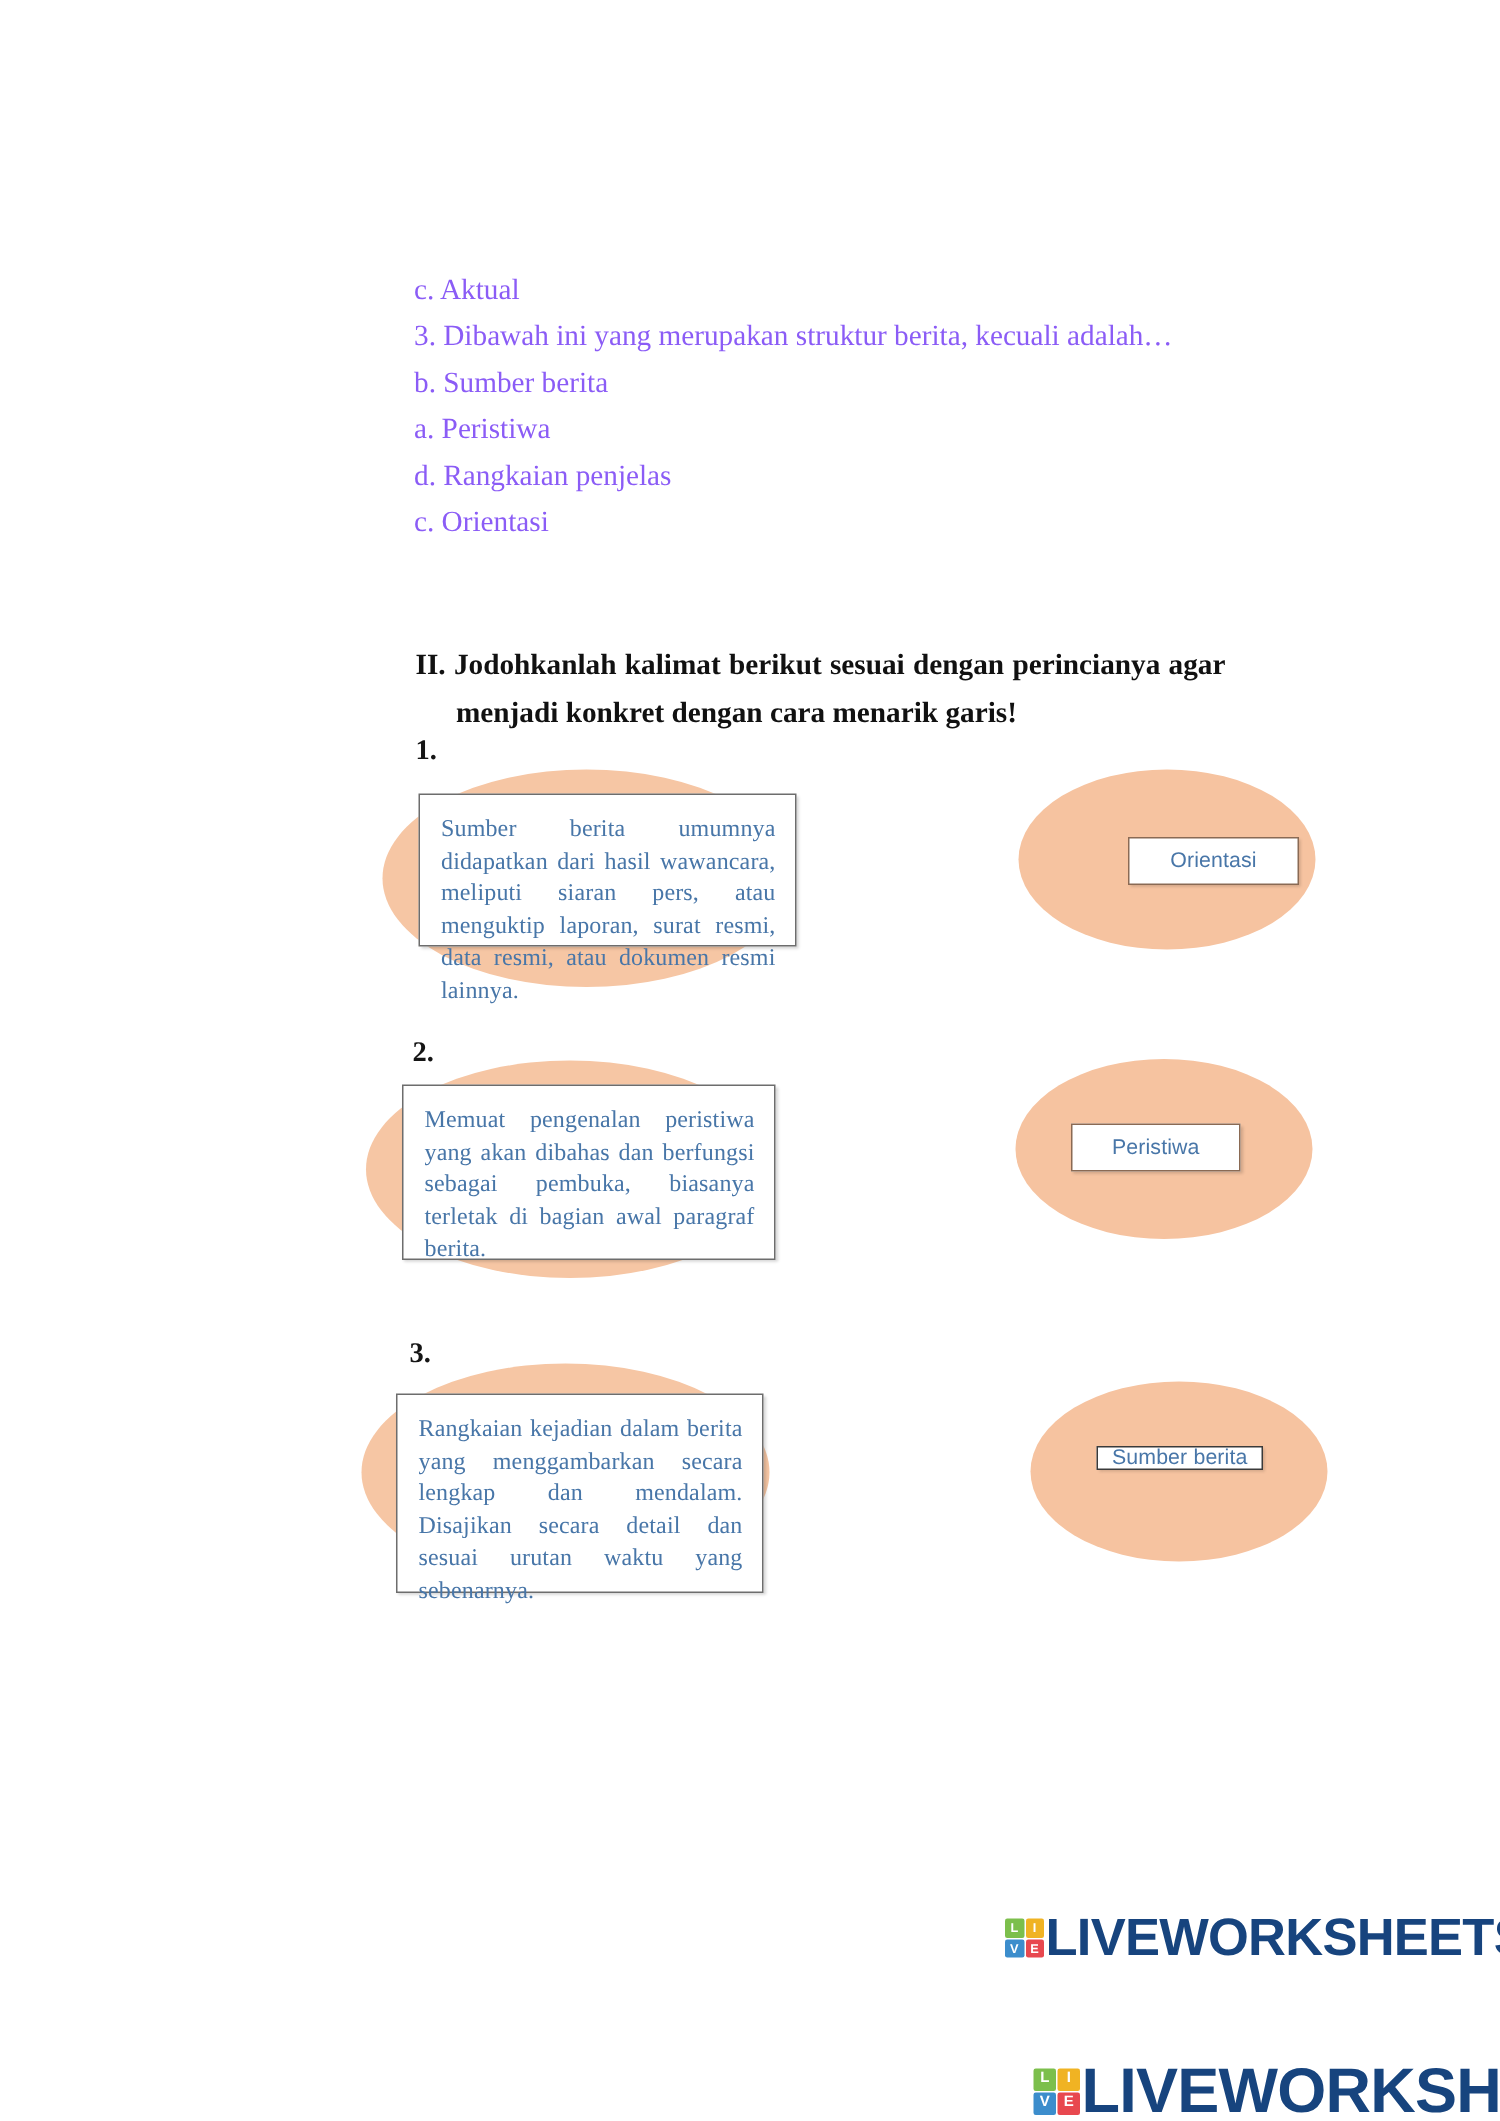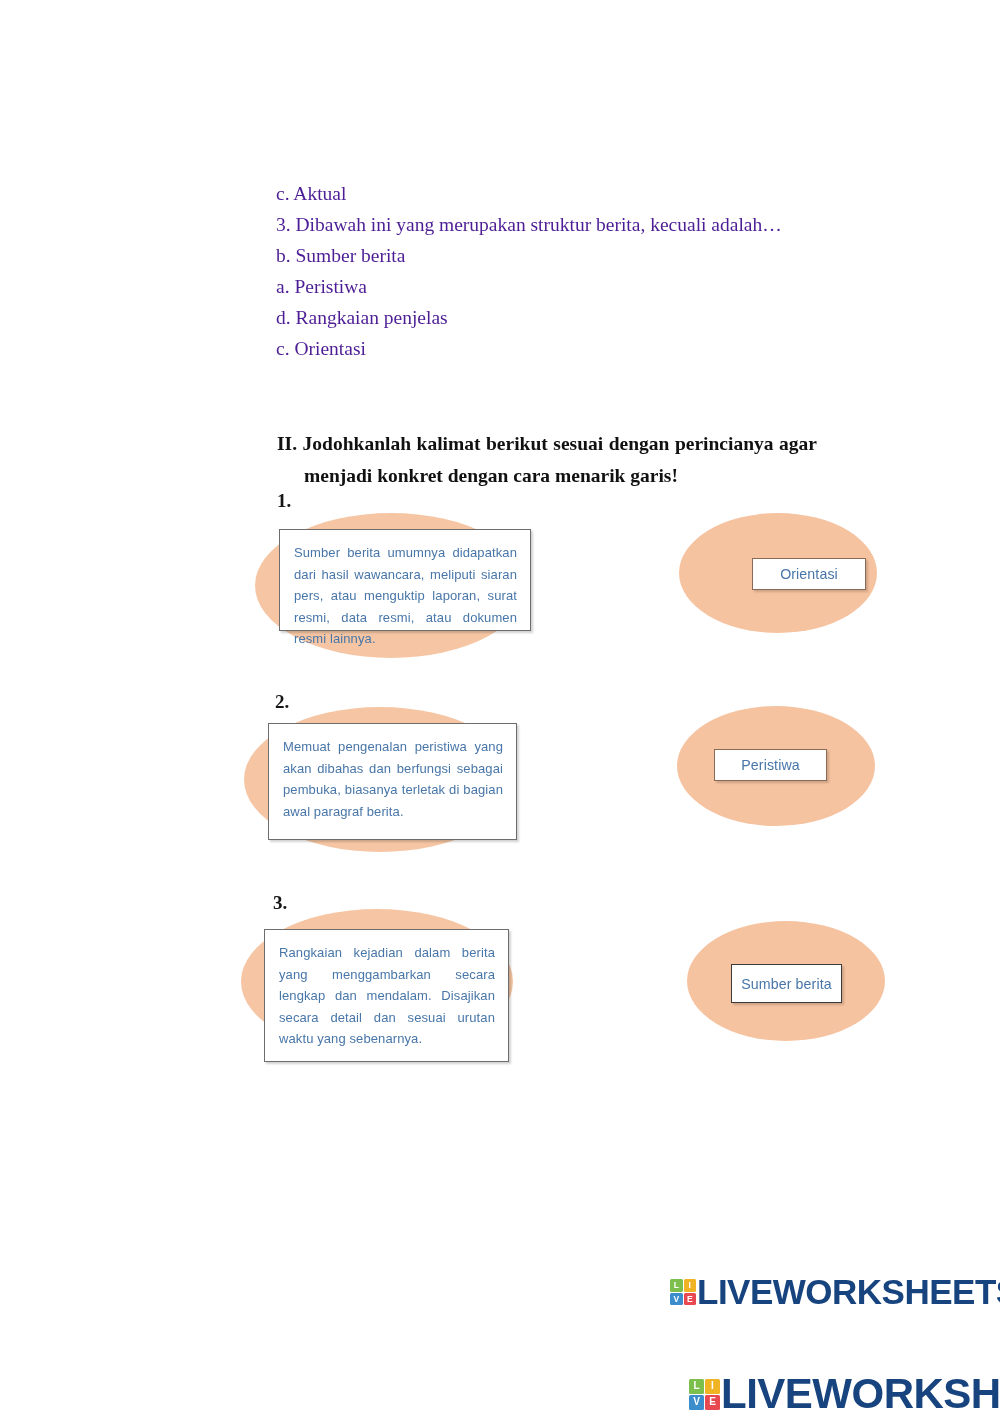--- a/index.html
+++ b/index.html
@@ -27,21 +27,21 @@
   .mcq-block {
     position: absolute;
     left: 276px;
     top: 178px;
     width: 560px;
   }
   .mcq-line {
     font-family: "Liberation Serif", serif;
     font-size: 19.5px;
     line-height: 31px;
-    color: #4c1d95;
+    color: #8b5cf6;
     white-space: nowrap;
   }
 
   
   .section-heading {
     position: absolute;
     left: 277px;
     top: 428px;
     width: 540px;
     font-family: "Liberation Serif", serif;
@@ -108,22 +108,22 @@
   
   .stmt-box {
     position: absolute;
     background: #ffffff;
     border: 1.2px solid #6d6d6d;
     box-sizing: border-box;
     box-shadow: 1.5px 1.5px 2px rgba(0,0,0,0.18);
     padding: 12px 13px 12px 14px;
   }
   .stmt-text {
-    font-family: Liberation Sans, sans-serif;
-    font-size: 13px;
+    font-family: Liberation Serif, serif;
+    font-size: 16px;
     line-height: 21.5px;
     color: #4876a8;
     text-align: justify;
     text-align-last: left;
     letter-spacing: 0.1px;
   }
   .row-1 .stmt-box { left: 279px; top: 45px; width: 252px; height: 102px; }
   .row-2 .stmt-box { left: 268px; top: 38px; width: 249px; height: 117px; }
   .row-3 .stmt-box { left: 264px; top: 43px; width: 245px; height: 133px; }
 
@@ -139,21 +139,21 @@
   }
   .ans-text {
     font-family: "Liberation Sans", sans-serif;
     font-size: 14.2px;
     color: #4876a8;
     letter-spacing: 0.1px;
     white-space: nowrap;
   }
   .row-1 .ans-box { left: 714px; top: 74px; width: 114px; height: 32px; border: 1.3px solid #8a6a54; margin-left: 38px; }
   .row-2 .ans-box { left: 714px; top: 64px; width: 113px; height: 32px; border: 1.3px solid #8a6a54; }
-  .row-3 .ans-box { left: 731px; top: 78px; width: 111px; height: 39px; border: 1.4px solid #3a3a3a; }
+  .row-3 .ans-box { left: 731px; top: 78px; width: 111px; height: 16px; border: 1.4px solid #3a3a3a; }
 
   
   .lw-logo {
     position: absolute;
     display: flex;
     align-items: center;
   }
   .lw-logo-1 { left: 670px; top: 1272px; }
   .lw-logo-2 { left: 689px; top: 1370px; }
 

